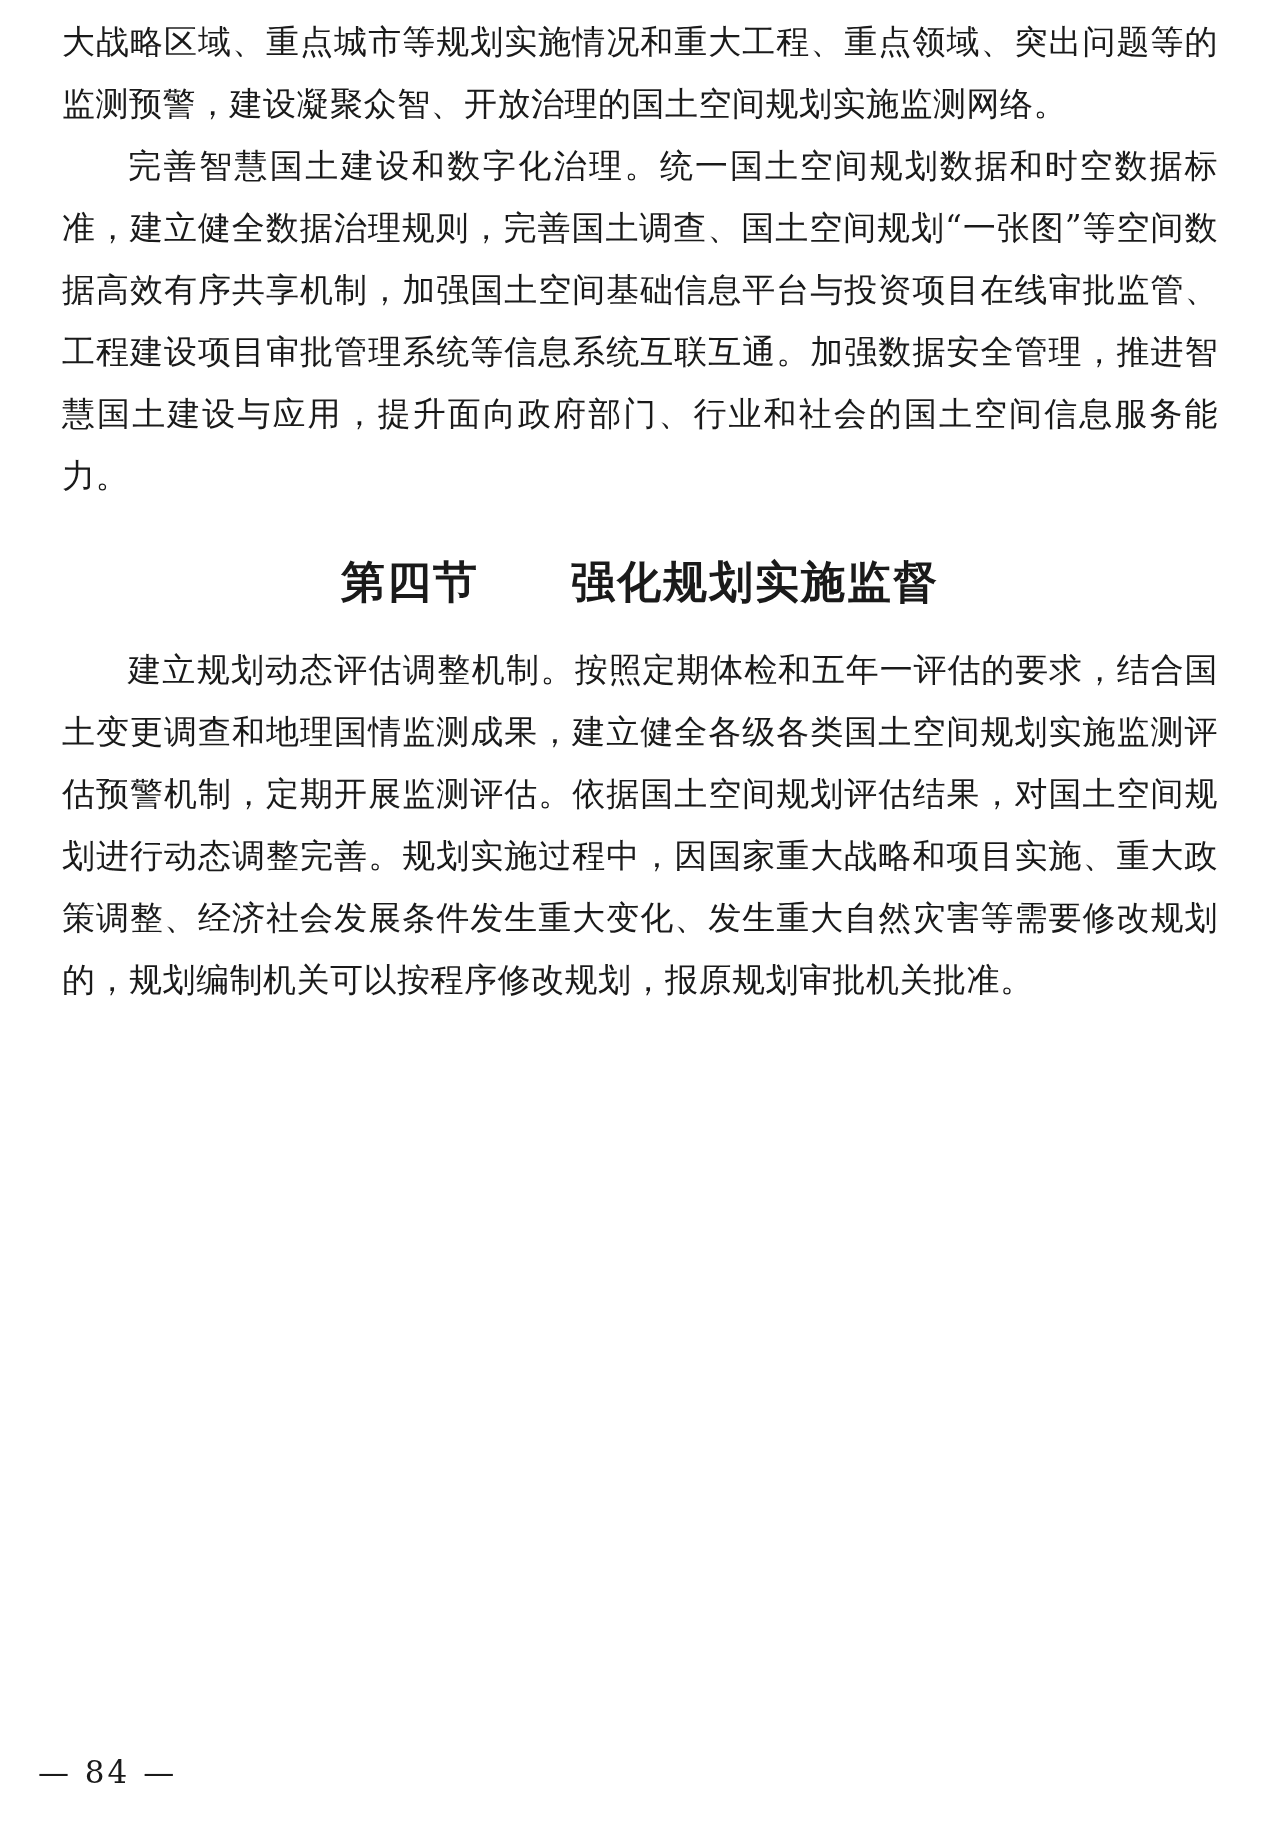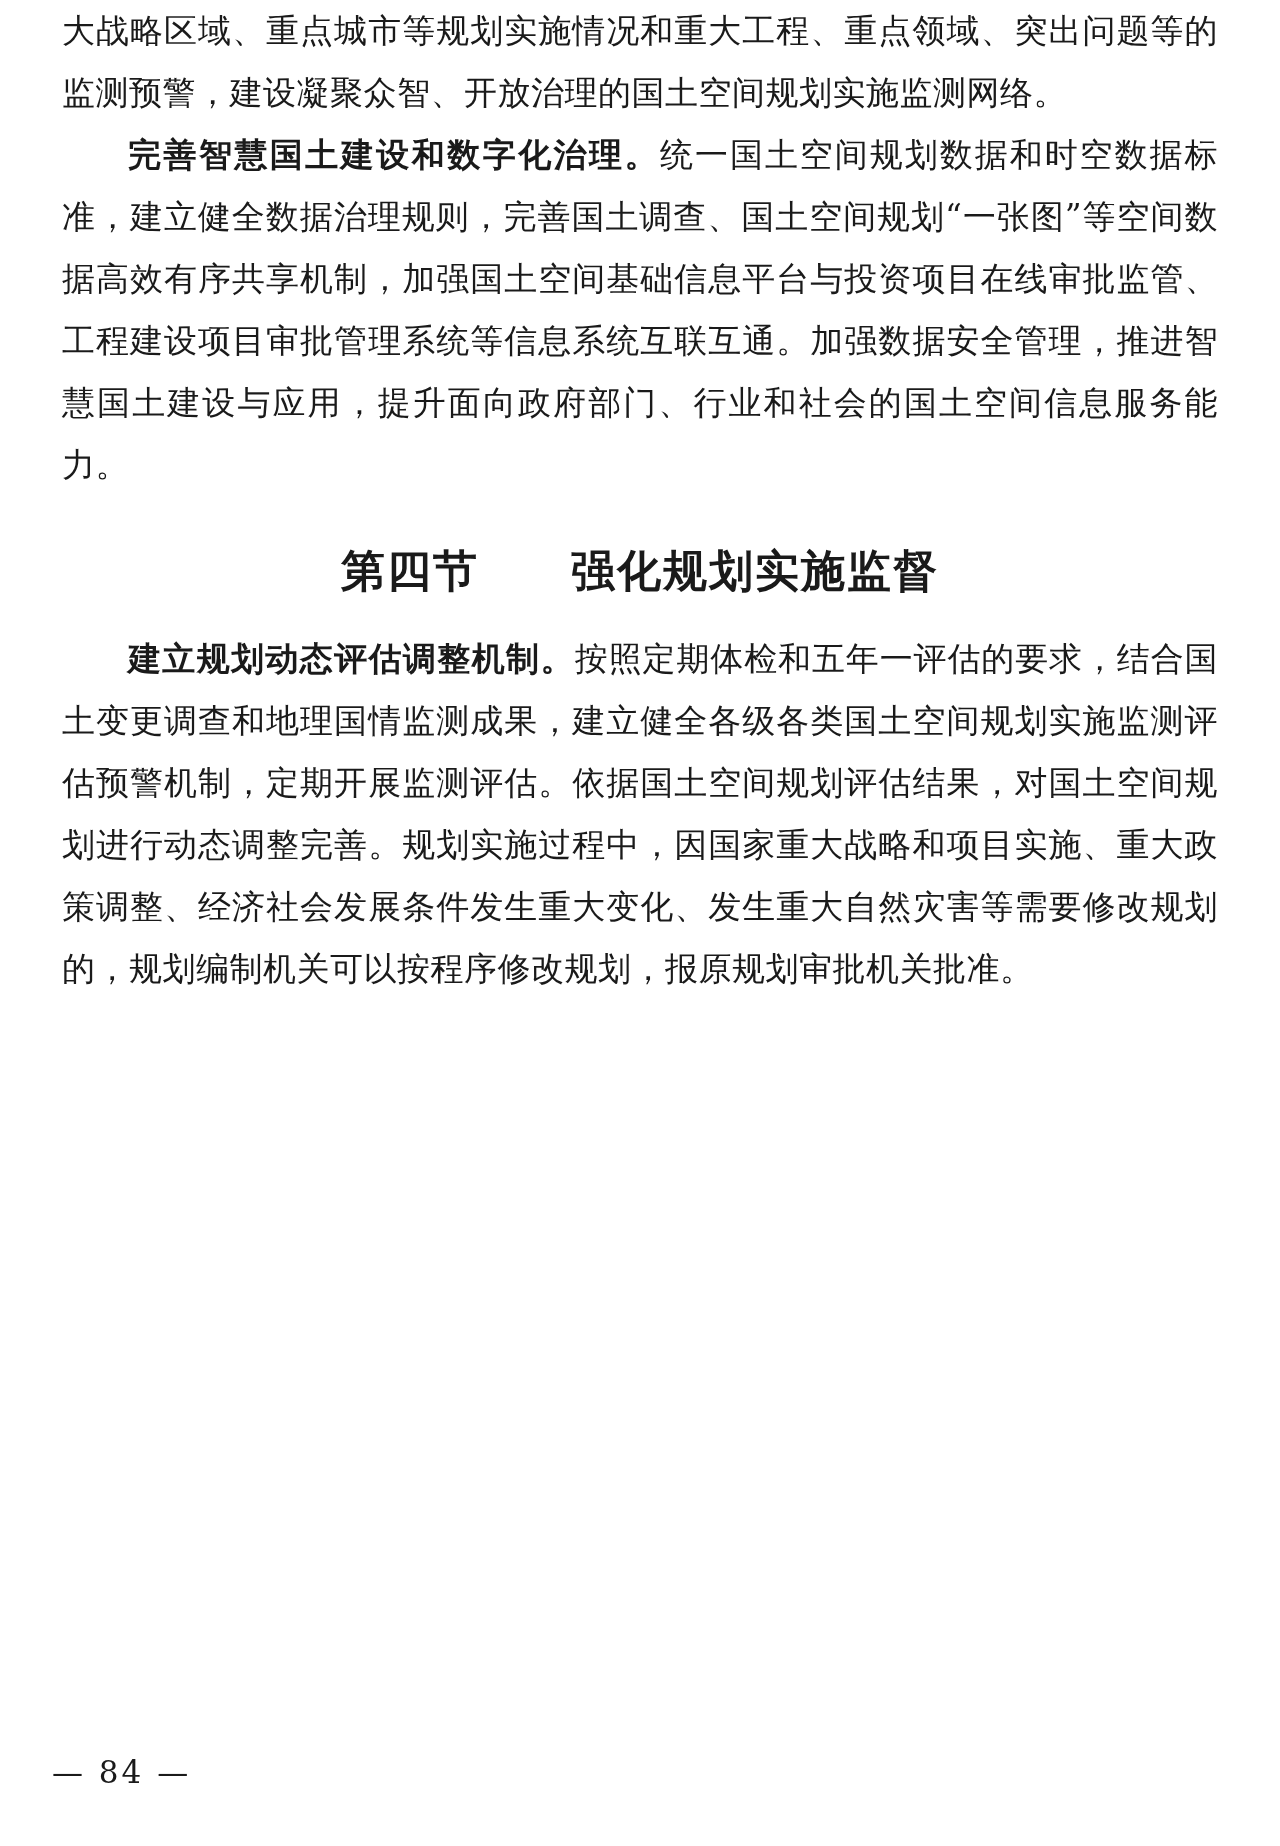--- a/index.html
+++ b/index.html
@@ -18,56 +18,56 @@
   .page {
     position: absolute;
     left: 0;
     top: 0;
     width: 1280px;
     height: 1846px;
     box-sizing: border-box;
     padding: 0 62px;
   }
   .doc-body {
-    padding-top: 0;
+    padding-top: 11px;
   }
   p.para {
     margin: 0;
     font-size: 33px;
     line-height: 62px;
     letter-spacing: 0.5px;
     text-align: justify;
     text-justify: inter-ideograph;
     word-break: break-all;
   }
   p.indent {
     text-indent: 66px;
   }
   .lead {
-    font-weight: bold;
+    font-weight: normal;
     letter-spacing: 1px;
   }
   h2.section-heading {
     margin: 0;
     font-size: 44px;
     font-weight: bold;
     line-height: 62px;
     text-align: center;
     letter-spacing: 2px;
     font-family: "DejaVu Sans", "Liberation Sans", sans-serif;
   }
   .gap-sm { height: 26px; }
   .gap-md { height: 44px; }
   .footer {
     position: absolute;
     left: 0;
     bottom: 56px;
     width: 1280px;
     text-align: left;
-    padding-left: 52px;
+    padding-left: 38px;
     box-sizing: border-box;
   }
   .page-number {
     font-size: 31px;
     letter-spacing: 3px;
     font-family: "DejaVu Serif", "Liberation Serif", serif;
   }
 </style>
 </head>
 <body>

